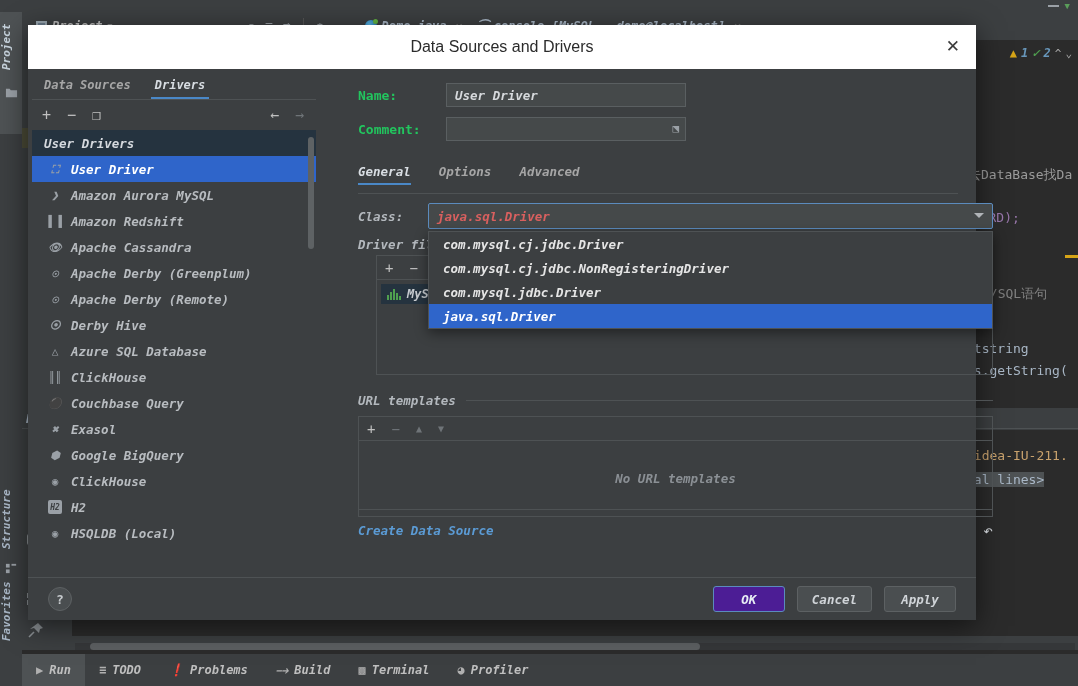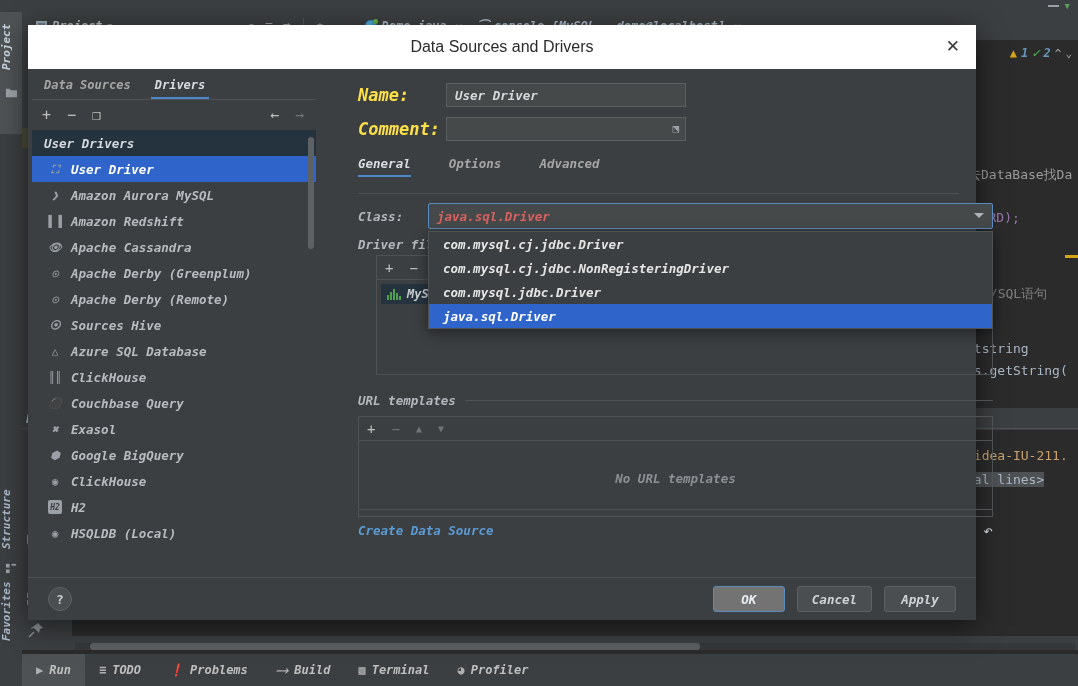--- a/index.html
+++ b/index.html
@@ -204,31 +204,31 @@
     position:absolute; right:2px; top:68px; width:6px; height:112px;
     background:#5e6264; border-radius:3px;
   }
 
   
   .dlg-right {
     position:absolute; left:330px; top:0; width:600px; height:490px;
   }
   .field-row { display:flex; align-items:center; margin-bottom: 10px; }
   .field-lbl {
-    width: 88px; color:#fde047; font-size:17px; font-style:italic; font-weight:bold;
+    width: 88px; color:#22c55e; font-size:13px; font-weight:bold;
   }
   .txt-input {
     width: 240px; height: 24px; background:#45494a; border:1px solid #5a5f61;
     color:#d6d9dc; font-size:12.5px; font-style:italic; font-weight:bold;
     padding: 0 8px; display:flex; align-items:center; position:relative;
   }
   .expand-ico {
     position:absolute; right:6px; top:4px; color:#9aa0a6; font-size:11px;
   }
-  .sec-tabs { display:flex; margin-top: 10px; height: 26px; align-items:flex-end;gap:10px; }
+  .sec-tabs { display:flex; margin-top: 18px; height: 26px; align-items:flex-end; }
   .sec-tab {
     padding: 0 10px 6px 0; margin-right: 18px; color:#a6a6a6; font-size:12.5px;
     font-style:italic; font-weight:bold; position:relative;
   }
   .sec-tab.active { color:#d8dde2; }
   .sec-tab.active::after {
     content:''; position:absolute; left:0; right:10px; bottom:0; height:2px; background:#4a88c7;
   }
   .sec-tabline {
     position:absolute; left:0; top:124px; width:600px; height:1px; background:#4e5254;
@@ -309,21 +309,21 @@
     border:1px solid #5d6163; color:#c6cacd; display:flex; align-items:center;
     justify-content:center; font-size:13px; font-weight:bold;
   }
   .btn-row { margin-left:auto; display:flex; gap:12px; }
   .dbtn {
     min-width:72px; height:26px; padding: 0 14px; border-radius:3px;
     display:flex; align-items:center; justify-content:center;
     font-size:12.5px; font-style:italic; font-weight:bold;
     border:1px solid #5d6163; background:#4a4e50; color:#d0d4d8;
   }
-  .dbtn.primary { background:#737373; border:1px solid #5b8bbd; color:#e8eef5; }
+  .dbtn.primary { background:#4c1d95; border:1px solid #5b8bbd; color:#e8eef5; }
 </style>
 </head>
 <body>
 
 <div id="root">
 
   <div class="ide-topbar"></div>
   <div class="ide-topbar-right">
     <div class="mini-min"></div>
     <span class="mini-arrow">▼</span>
@@ -532,21 +532,21 @@
           <div class="drv-item">
             <span class="drv-ico">☉</span>
             <span>Apache Derby (Greenplum)</span>
           </div>
           <div class="drv-item">
             <span class="drv-ico">☉</span>
             <span>Apache Derby (Remote)</span>
           </div>
           <div class="drv-item">
             <span class="drv-ico">⦿</span>
-            <span>Sources Hive</span>
+            <span>Derby Hive</span>
           </div>
           <div class="drv-item">
             <span class="drv-ico">△</span>
             <span>Azure SQL Database</span>
           </div>
           <div class="drv-item">
             <span class="drv-ico">║║</span>
             <span>ClickHouse</span>
           </div>
           <div class="drv-item">

